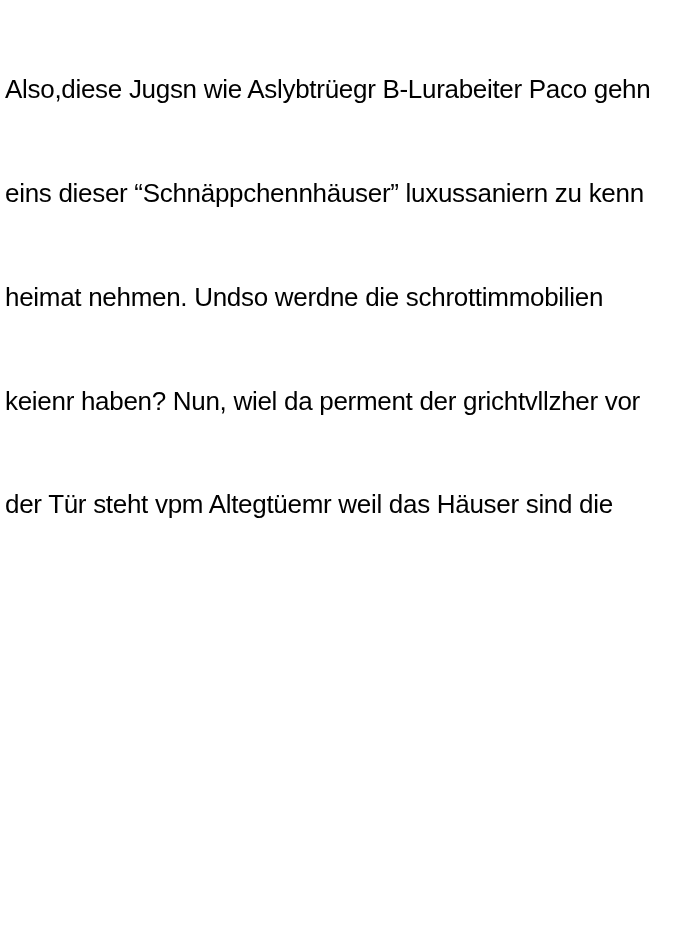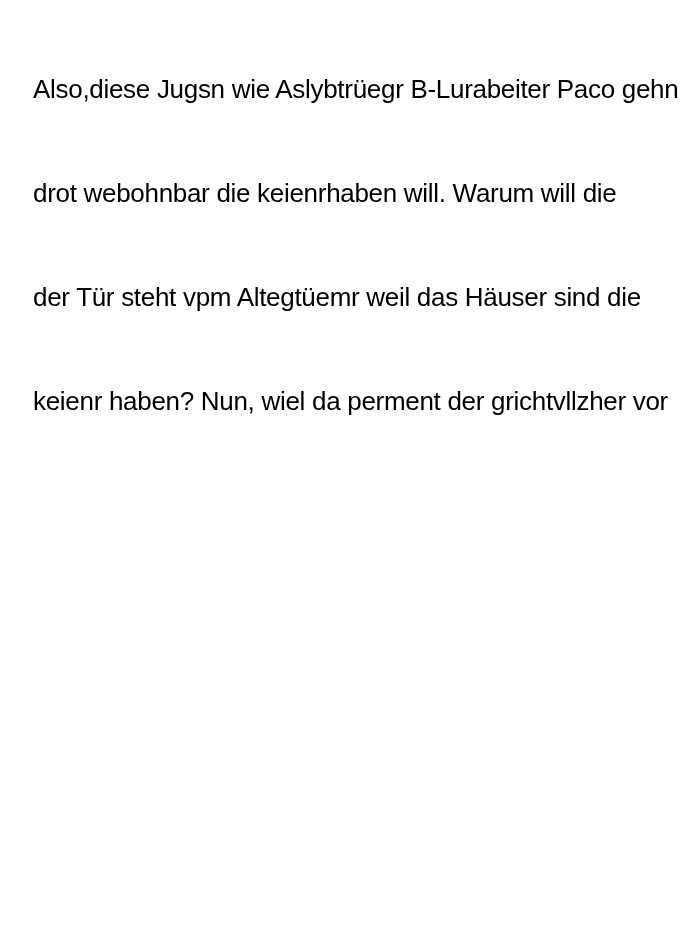--- a/index.html
+++ b/index.html
@@ -22,32 +22,32 @@
   .text-block {
     font-family: "Liberation Sans", sans-serif;
     font-size: 26px;
     line-height: 34.6px;
     color: #000000;
     letter-spacing: -0.3px;
     white-space: pre;
   }
   .text-line {
     height: 34.6px;
-    margin-left: 28px;
   }
 </style>
 </head>
 <body>
 
 <div class="page">
   <div class="text-block">
     <div class="text-line">Also,diese Jugsn wie Aslybtrüegr B-Lurabeiter Paco gehn</div>
-    <div class="text-line">drot webohnbar die keienrhaben will. Warum will die</div>
+    <div class="text-line">eins dieser “Schnäppchennhäuser” luxussaniern zu kenn</div>
+    <div class="text-line">heimat nehmen. Undso werdne die schrottimmobilien</div>
+    <div class="text-line">keienr haben? Nun, wiel da perment der grichtvllzher vor</div>
     <div class="text-line">der Tür steht vpm Altegtüemr weil das Häuser sind die</div>
-    <div class="text-line">keienr haben? Nun, wiel da perment der grichtvllzher vor</div>
     
     
     
     
     
     
     
     
     
     

